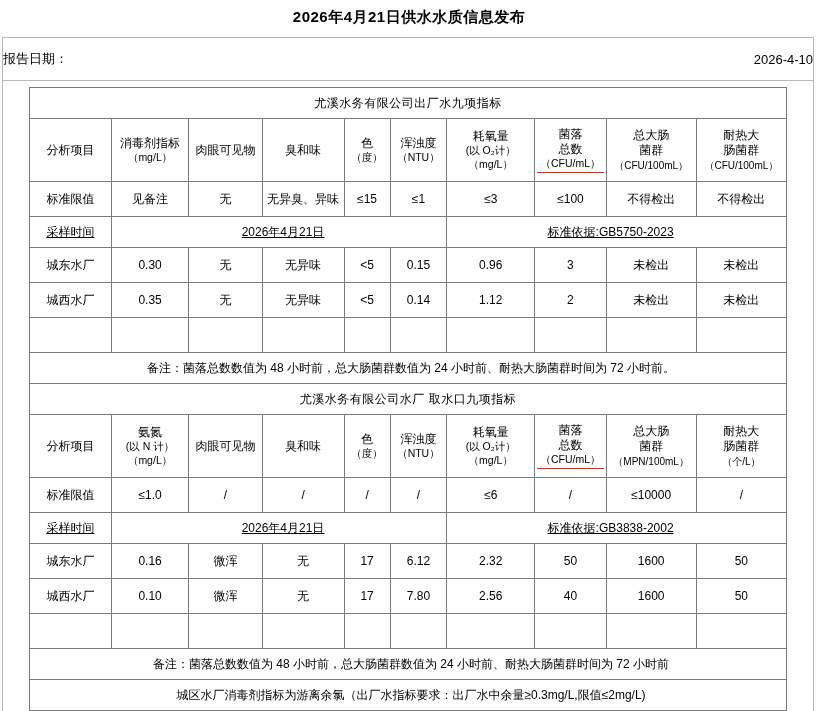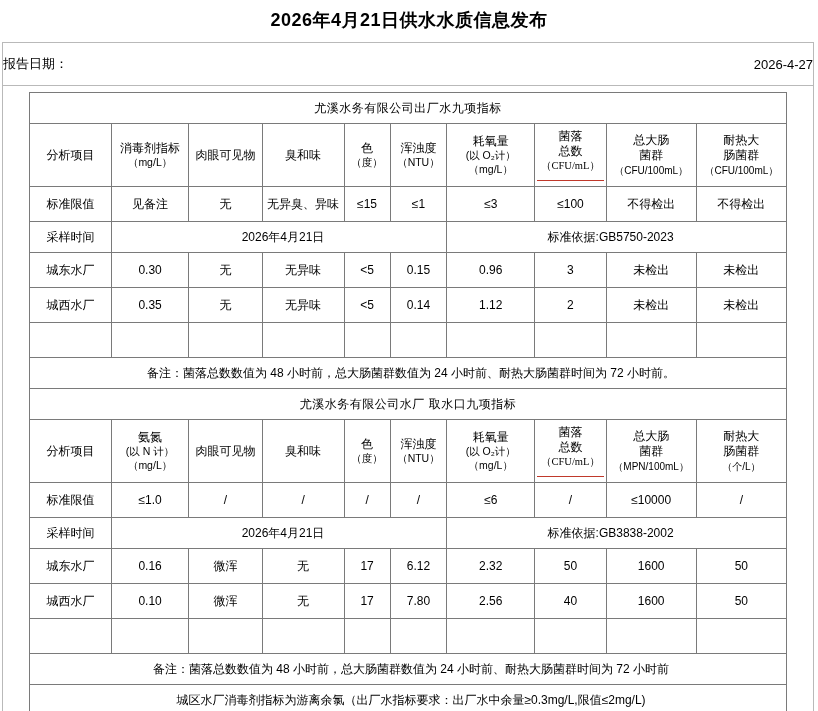--- a/index.html
+++ b/index.html
@@ -16,21 +16,21 @@
     overflow: hidden;
   }
   .page {
     position: relative;
     width: 818px;
     height: 711px;
     box-sizing: border-box;
   }
   .doc-title {
     text-align: center;
-    font-size: 18px;
+    font-size: 15px;
     font-weight: bold;
     padding: 8px 0 10px 0;
     letter-spacing: 0.5px;
   }
   .outer {
     border-top: 1px solid #b9b9b9;
     border-bottom: 1px solid #b9b9b9;
     border-left: 1px solid #b9b9b9;
     border-right: 1px solid #b9b9b9;
     margin: 0 2px;
@@ -83,20 +83,21 @@
   .row td {
     height: 30px;
   }
   .left-align {
     text-align: right;
     padding-left: 8px !important;
     margin-top: 17px;
   }
   .sample-row td {
     height: 26px;
+    text-decoration: underline;
   }
   .sample-time-label {
     text-align: center;
   }
   .sample-date {
     text-align: left;
     padding-left: 10px !important;
     margin-left: 31px;
   }
   .std-basis {
@@ -105,39 +106,38 @@
     font-size: 12px;
   }
   .note-row td {
     height: 26px;
     text-align: left;
     padding-left: 8px;
     font-size: 12px;
   }
   .underline-red {
     border-bottom: 1px solid #c0392b;
-    padding-bottom: 8px;
-    font-family: Liberation Serif, serif;
+    padding-bottom: 2px;
   }
   .sub-units {
     font-size: 10px;
   }
 </style>
 </head>
 <body>
 
 <div class="page">
 
   <div class="doc-title">2026年4月21日供水水质信息发布</div>
 
   <div class="outer">
 
     <div class="report-date-row">
       <span class="label">报告日期：</span>
-      <span>2026-4-27</span>
+      <span>2026-4-10</span>
     </div>
 
     <div class="inner-wrap">
 
       <table class="grid">
         <colgroup>
           <col style="width:78px">
           <col style="width:74px">
           <col style="width:70px">
           <col style="width:78px">

